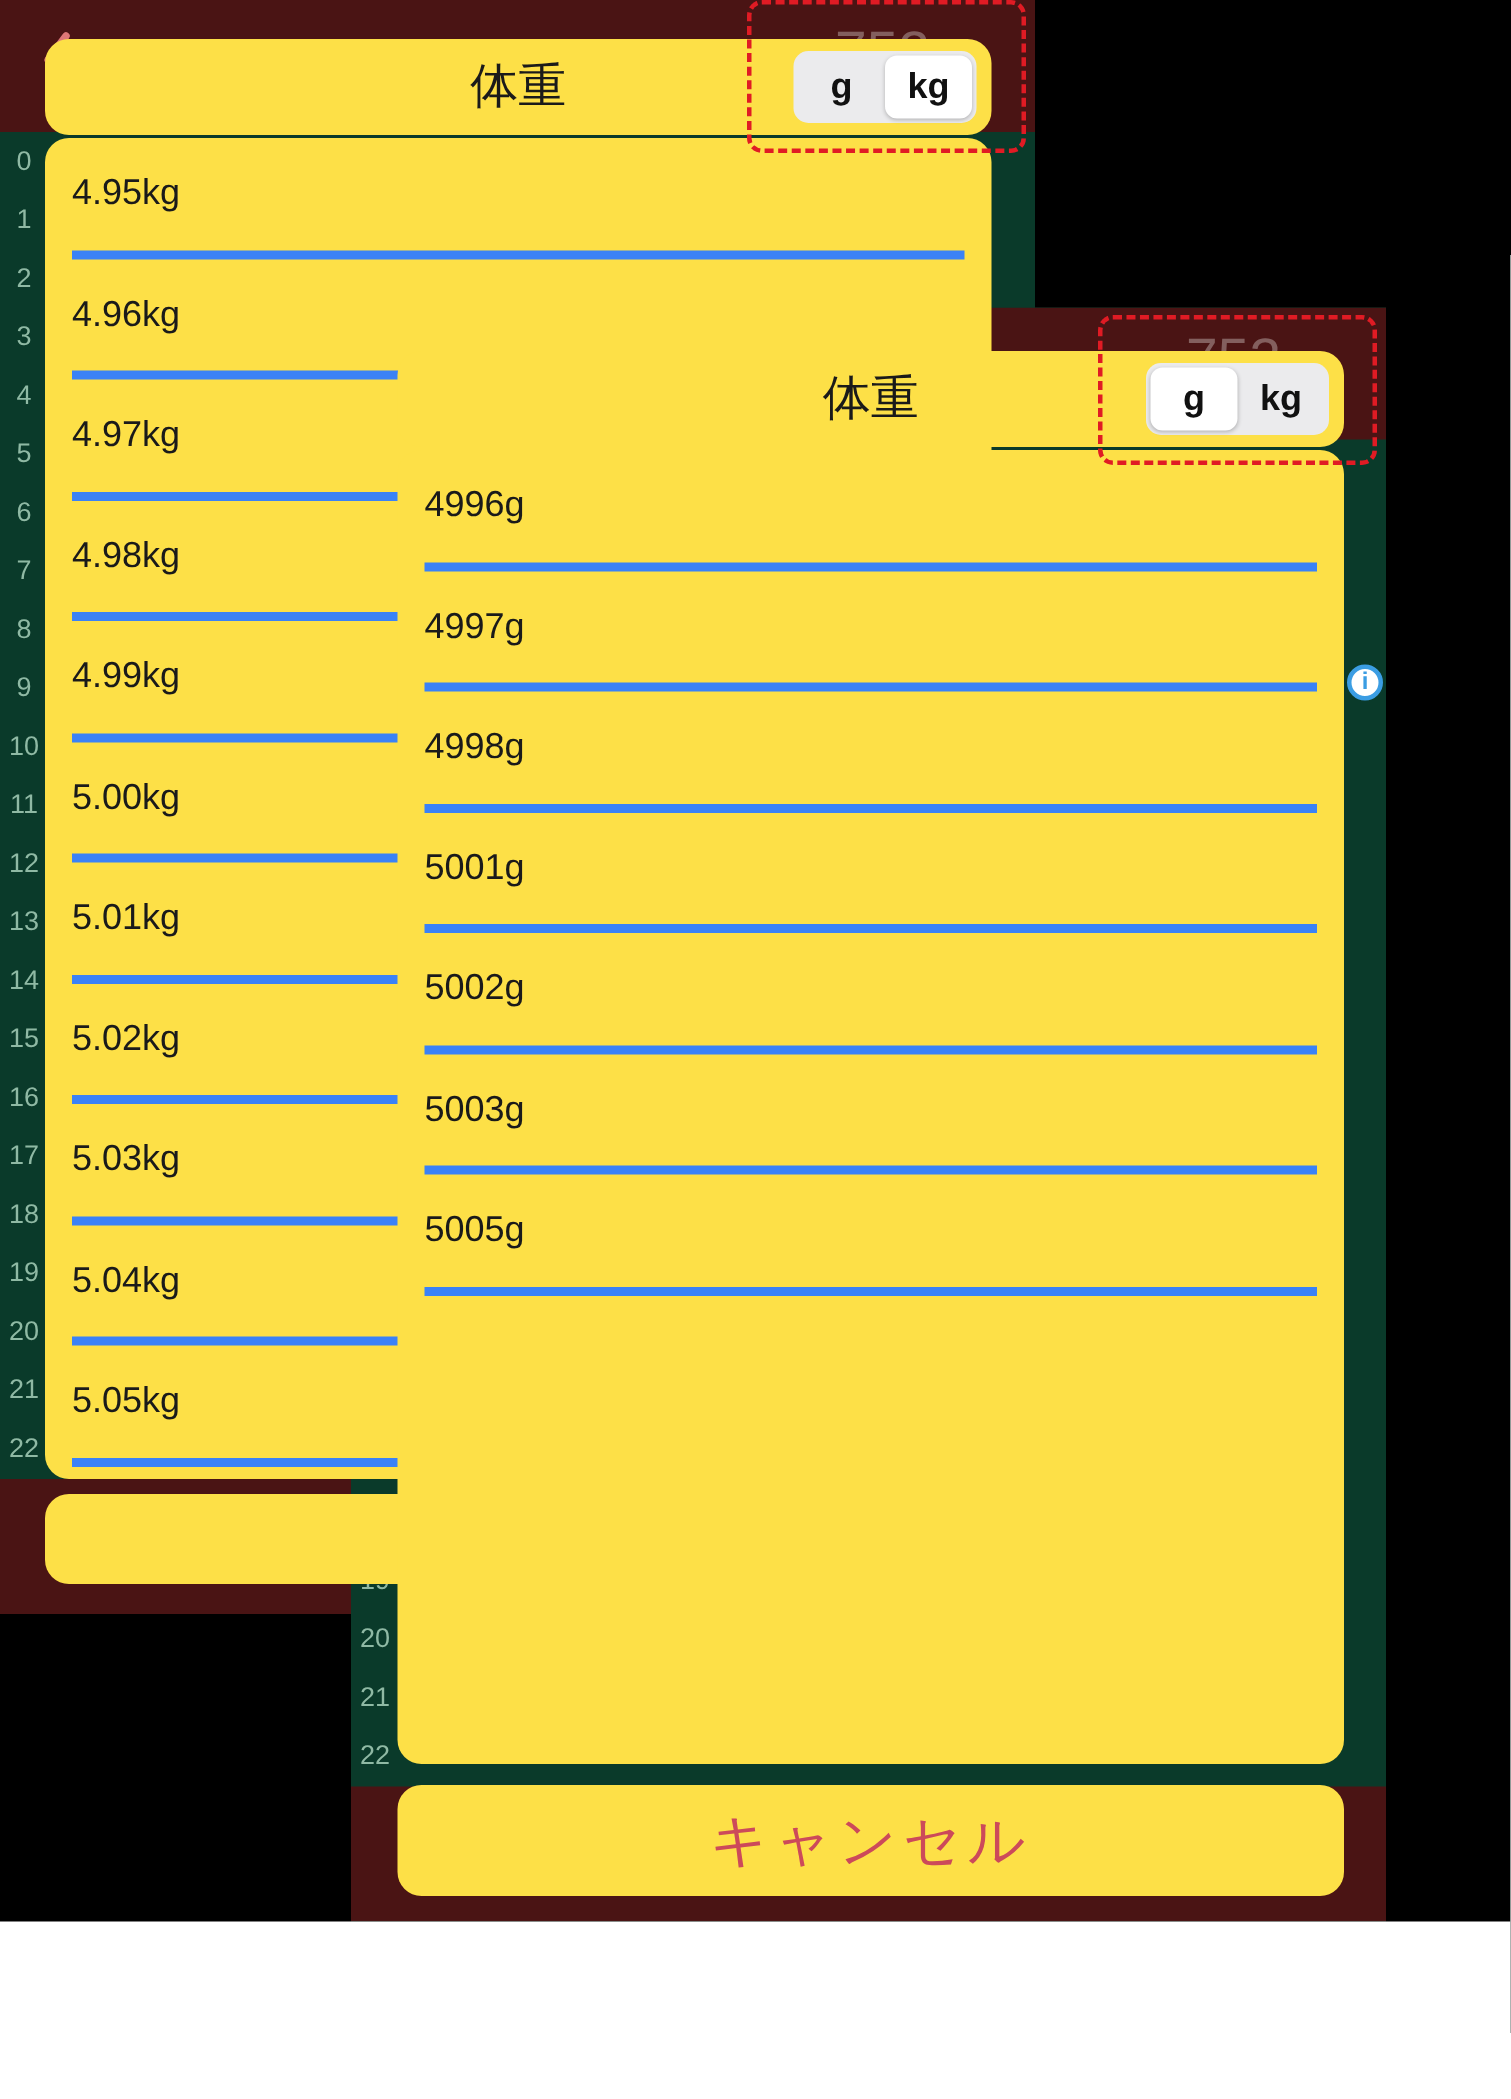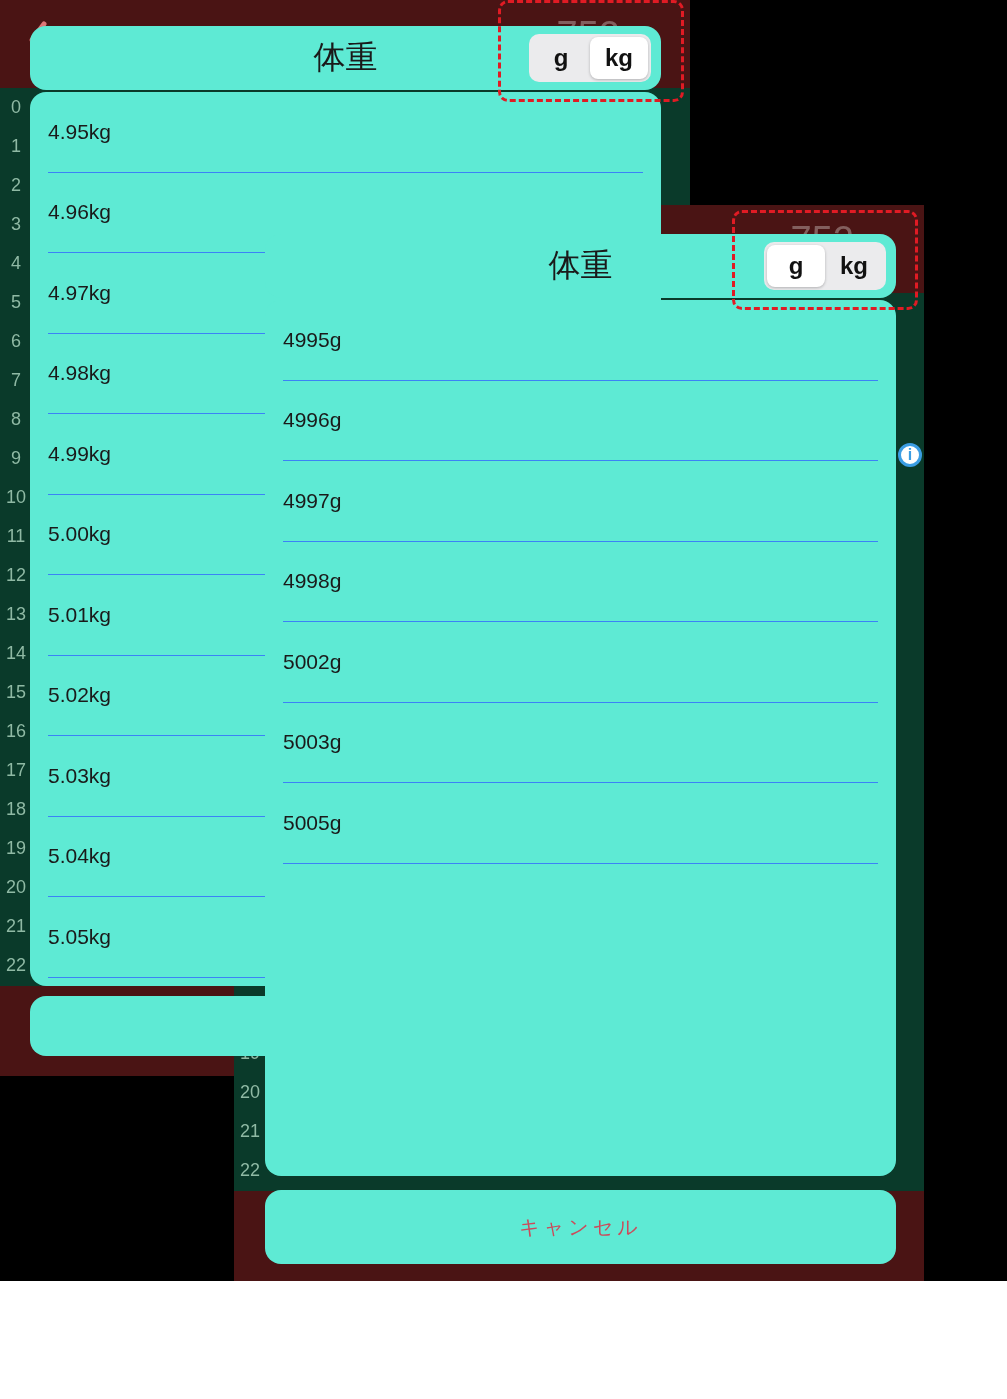--- a/index.html
+++ b/index.html
@@ -43,21 +43,21 @@
     position: absolute; left: 40px; right: 20px; bottom: 106px; height: 84px;
     background: #efe6e0; border-radius: 6px;
   }
 
   
   .modal {
     position: absolute;
     display: flex; flex-direction: column;
   }
   .modal .header, .modal .picklist, .modal .footer-btn {
-    background: #5eead4; border-radius: 16px;
+    background: #fde047; border-radius: 16px;
   }
   .modal .header {
     position: relative;
     height: 64px;
     display: flex; align-items: center; justify-content: center;
     margin-bottom: 2px;
   }
   .modal .header .title {
     font-size: 32px; color: #1a1a1a; font-weight: 400;
   }
@@ -76,29 +76,29 @@
   .callout {
     position: absolute; border: 3px dashed #e01b24; border-radius: 10px; pointer-events: none;
   }
 
   .modal .picklist {
     flex: 1 1 auto; overflow: hidden;
     padding: 0 18px;
   }
   .modal .pickrow {
     height: 80.5px; display: flex; align-items: center;
-    font-size: 21px; color: #1a1a1a;
-    border-bottom: 1px solid #3b82f6;
+    font-size: 24px; color: #1a1a1a;
+    border-bottom: 6px solid #3b82f6;
   }
   .modal .pickrow:first-child { border-top: none; }
 
   .modal .footer-btn {
     height: 74px; margin-top: 14px;
     display: flex; align-items: center; justify-content: center;
-    font-size: 20px; color: #cc4a5a; letter-spacing: 4px;
+    font-size: 38px; color: #cc4a5a; letter-spacing: 4px;
   }
 
   
   .bg1  { left: 0;   top: 0;   width: 690px; height: 1076px; }
   .bg2  { left: 234px; top: 205px; width: 690px; height: 1076px; }
   .mod1 { left: 30px; top: 26px;  width: 631px; height: 1030px; }
   .mod2 { left: 265px; top: 234px; width: 631px; height: 1030px; }
 
   
   .co1 { left: 498px; top: 0px;  width: 186px; height: 102px; }
@@ -226,24 +226,24 @@
 
   <div class="modal mod2">
     <div class="header">
       <span class="title">体重</span>
       <div class="segwrap">
         <div class="segopt on">g</div>
         <div class="segopt">kg</div>
       </div>
     </div>
     <div class="picklist" id="list-right">
-        <div class="pickrow">4995g</div>
         <div class="pickrow">4996g</div>
         <div class="pickrow">4997g</div>
         <div class="pickrow">4998g</div>
+        <div class="pickrow">5001g</div>
         <div class="pickrow">5002g</div>
         <div class="pickrow">5003g</div>
         <div class="pickrow">5005g</div>
       </div>
     <div class="footer-btn">キャンセル</div>
   </div>
 
   <div class="callout co1"></div>
   <div class="callout co2"></div>
 

